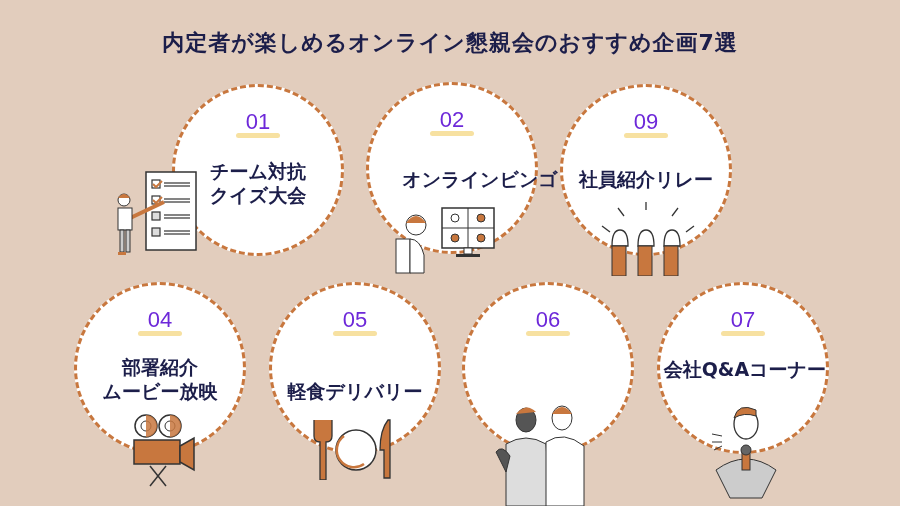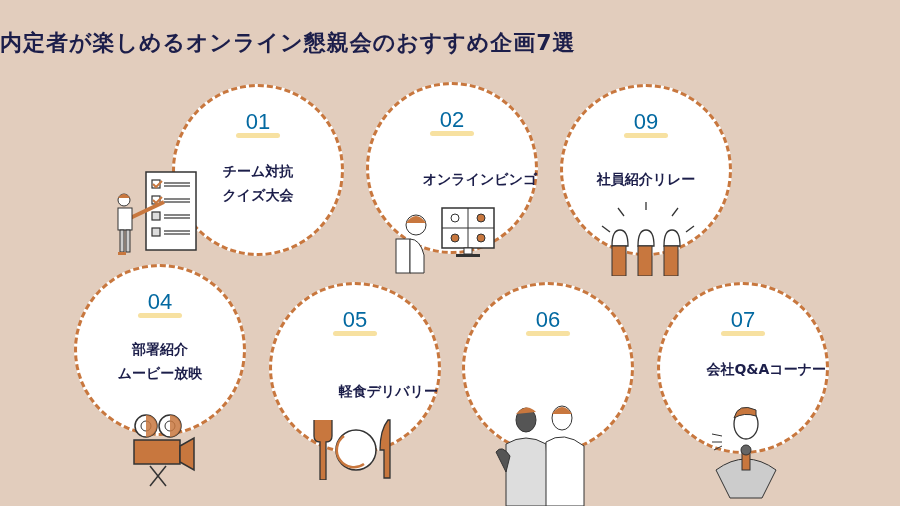--- a/index.html
+++ b/index.html
@@ -1,21 +1,21 @@
 <!DOCTYPE html>
 <html><head>
 <meta charset="utf-8">
 <style>
   html,body{margin:0;padding:0;}
   body{width:900px;height:506px;background:#e2cdbd;position:relative;overflow:hidden;font-family:"DejaVu Sans",sans-serif;}
-  .title{position:absolute;top:28px;left:0;width:900px;font-size:22px;font-weight:bold;color:#1c1e4a;letter-spacing:1px;}
+  .title{position:absolute;top:28px;left:0;width:900px;text-align:center;font-size:22px;font-weight:bold;color:#1c1e4a;letter-spacing:1px;}
   .circle{position:absolute;width:172px;height:172px;border-radius:50%;background:#fff;border:3px dashed #c8773e;box-sizing:border-box;}
-  .num{position:absolute;left:0;width:100%;top:22px;text-align:center;font-size:22px;color:#0369a1;font-family:"Liberation Sans",sans-serif;}
+  .num{position:absolute;left:0;width:100%;top:22px;text-align:center;font-size:22px;color:#6d28d9;font-family:"Liberation Sans",sans-serif;}
   .num::after{content:"";position:absolute;left:50%;margin-left:-22px;top:24px;width:44px;height:5px;background:#f5d98a;border-radius:3px;opacity:.8;}
-  .label{position:absolute;left:0;width:100%;text-align:center;font-size:14px;font-weight:bold;color:#1c1e4a;line-height:24px;}
+  .label{position:absolute;left:0;width:100%;text-align:center;font-size:19px;font-weight:bold;color:#1c1e4a;line-height:24px;}
   .illus{position:absolute;}
 </style>
 </head>
 <body>
 
 <div class="title">内定者が楽しめるオンライン懇親会のおすすめ企画7選</div>
 
 <div class="circle" style="left:172px;top:84px;">
   <div class="num">01</div>
   <div class="label" style="top:72px;">チーム対抗</div>
@@ -86,41 +86,41 @@
       <path d="M40 46 q0 -16 8 -16 q8 0 8 16z"></path>
       <path d="M66 46 q0 -16 8 -16 q8 0 8 16z"></path>
   </g>
   <g fill="#c8773e" stroke="#333" stroke-width="1">
     <rect x="14" y="46" width="14" height="30"></rect>
       <rect x="40" y="46" width="14" height="30"></rect>
       <rect x="66" y="46" width="14" height="30"></rect>
   </g>
 </svg>
 
-<div class="circle" style="left:74px;top:264px;text-decoration:underline;">
+<div class="circle" style="left:74px;top:282px;text-decoration:underline;">
   <div class="num">04</div>
   <div class="label" style="top:70px;">部署紹介</div>
   <div class="label" style="top:94px;">ムービー放映</div>
 </div>
 <svg class="illus" style="left:130px;top:412px;" width="72" height="80" viewBox="0 0 72 80">
   <circle cx="16" cy="14" r="11" fill="#fff" stroke="#333" stroke-width="1.5"></circle>
     <circle cx="16" cy="14" r="5" fill="none" stroke="#333"></circle>
   <path d="M16 3 a11 11 0 0 1 0 22" fill="#c8773e" opacity=".85"></path>
   <circle cx="40" cy="14" r="11" fill="#fff" stroke="#333" stroke-width="1.5"></circle>
     <circle cx="40" cy="14" r="5" fill="none" stroke="#333"></circle>
   <path d="M40 3 a11 11 0 0 1 0 22" fill="#c8773e" opacity=".85"></path>
   <rect x="4" y="28" width="46" height="24" fill="#c8773e" stroke="#333" stroke-width="1.5"></rect>
   <path d="M50 34 l14 -8 l0 32 l-14 -8z" fill="#c8773e" stroke="#333" stroke-width="1.5"></path>
   <line x1="20" y1="54" x2="36" y2="74" stroke="#333" stroke-width="1.5"></line>
     <line x1="36" y1="54" x2="20" y2="74" stroke="#333" stroke-width="1.5"></line>
 </svg>
 
 <div class="circle" style="left:269px;top:282px;">
   <div class="num">05</div>
-  <div class="label" style="top:94px;text-align:right;">軽食デリバリー</div>
+  <div class="label" style="top:94px;">軽食デリバリー</div>
 </div>
 <svg class="illus" style="left:310px;top:418px;" width="92" height="62" viewBox="0 0 92 62">
   <path d="M4 2 v16 q0 6 6 6 v38 h6 v-38 q6 0 6 -6 v-16" fill="#c8773e" stroke="#333" stroke-width="1.3"></path>
   <circle cx="46" cy="32" r="20" fill="#fff" stroke="#333" stroke-width="1.5"></circle>
   <path d="M34 18 a16 16 0 0 0 20 28" fill="none" stroke="#c8773e" stroke-width="2.5"></path>
   <path d="M78 2 q-8 10 -8 30 l4 0 v28 h6 v-58z" fill="#c8773e" stroke="#333" stroke-width="1.3"></path>
 </svg>
 
 <div class="circle" style="left:462px;top:282px;">
   <div class="num">06</div>

